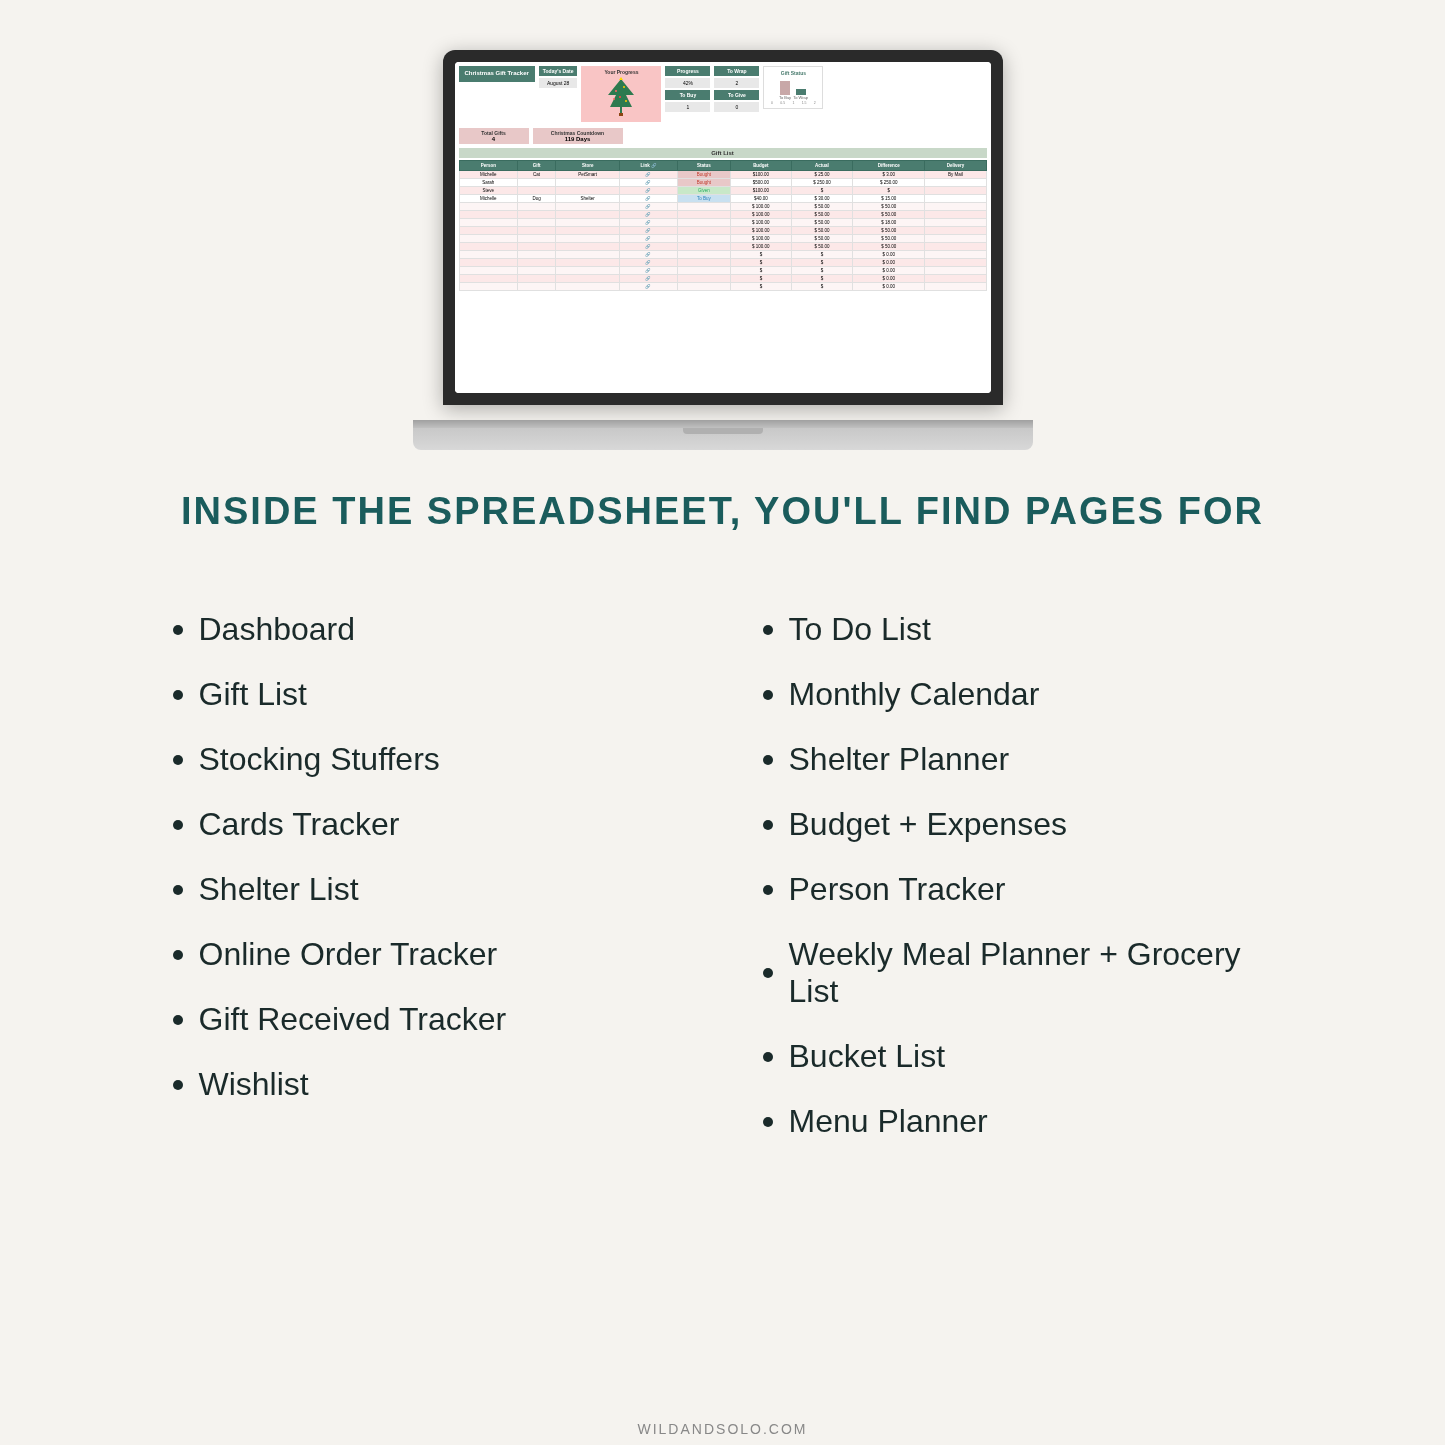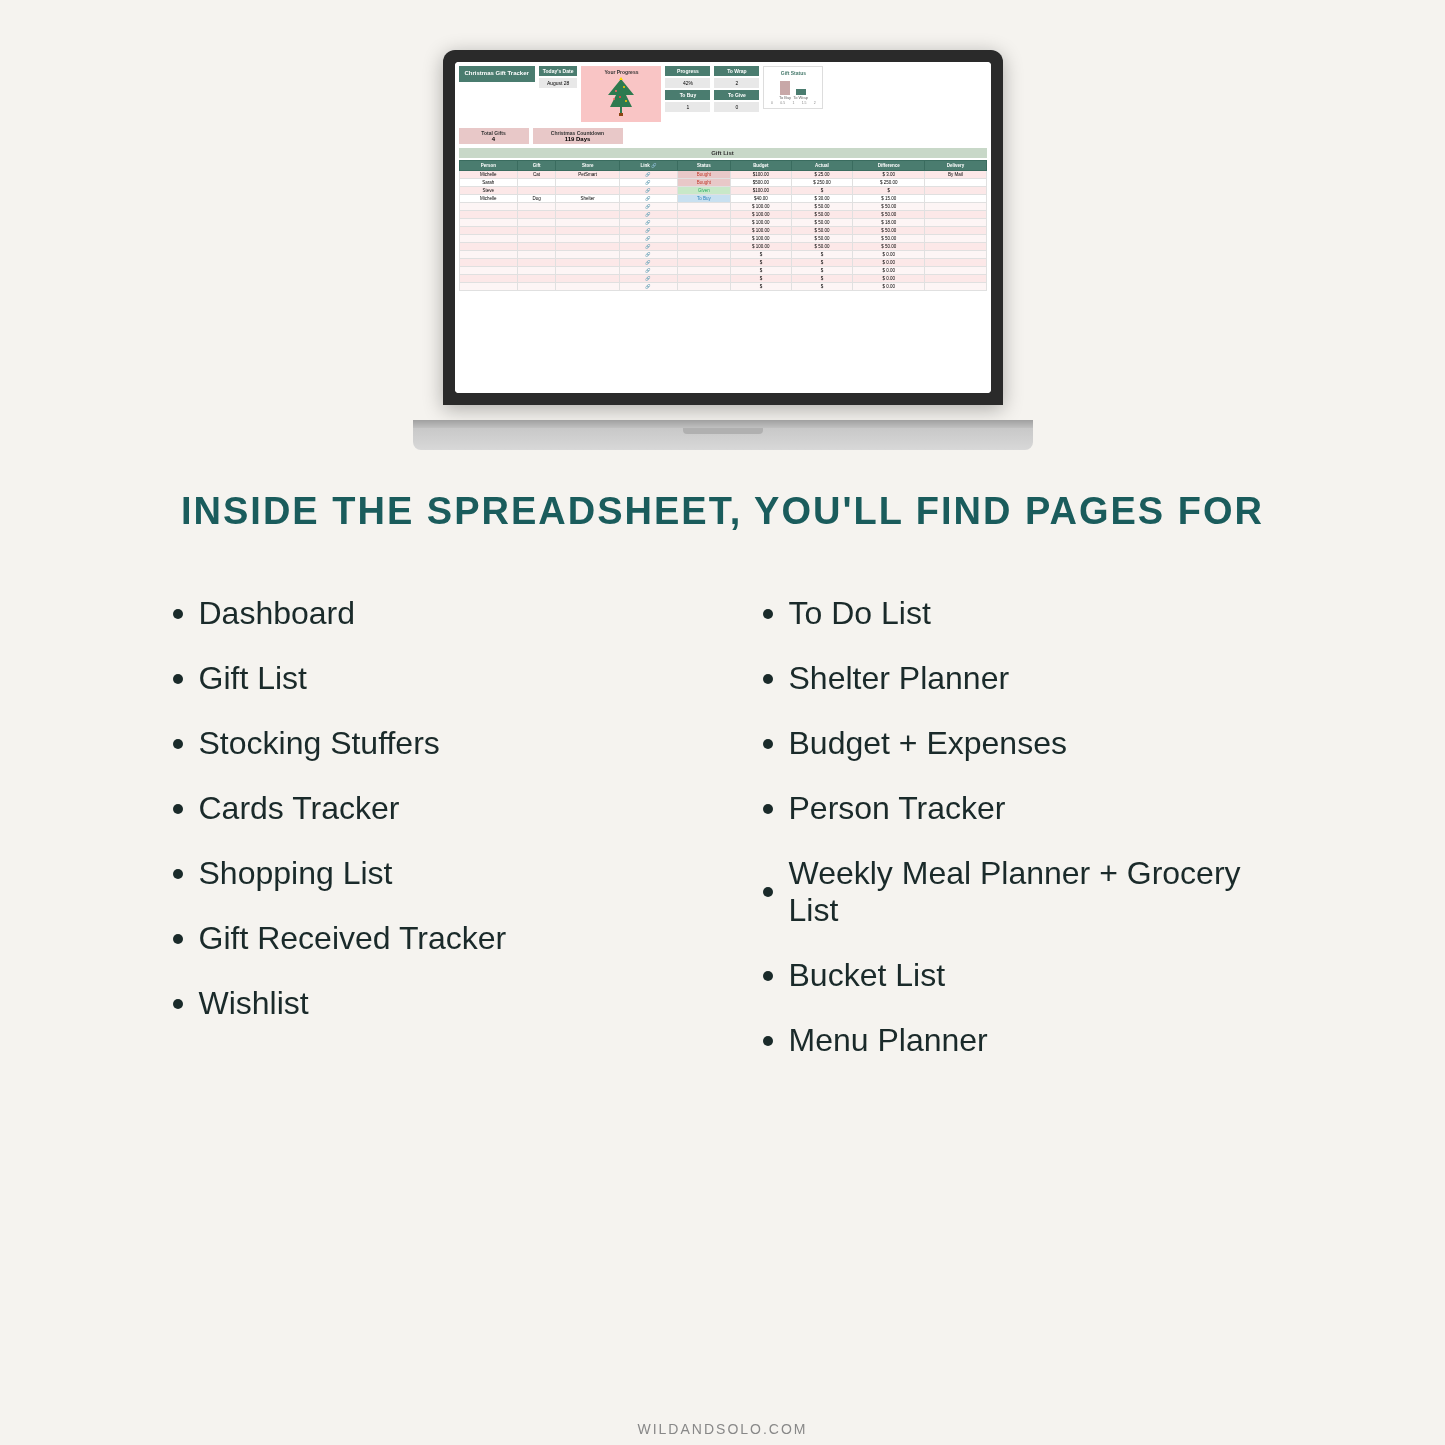--- a/index.html
+++ b/index.html
@@ -248,21 +248,21 @@
     }
 
     .main-heading {
       font-family: 'Arial Black', Arial, sans-serif;
       font-size: 38px;
       font-weight: 900;
       color: #1a5c5c;
       text-transform: uppercase;
       letter-spacing: 2px;
       text-align: center;
-      margin-bottom: 62px;
+      margin-bottom: 78px;
       margin-top: 30px;
     }
 
     .lists-container {
       display: flex;
       gap: 80px;
       width: 100%;
       max-width: 1100px;
       justify-content: center;
     }
@@ -598,36 +598,44 @@
       <div class="list-item">
         <div class="bullet"></div>
         <span class="item-text">Stocking Stuffers</span>
       </div>
       <div class="list-item">
         <div class="bullet"></div>
         <span class="item-text">Cards Tracker</span>
       </div>
       <div class="list-item">
         <div class="bullet"></div>
-        <span class="item-text">Shopping List</span>
+        <span class="item-text">Shelter List</span>
+      </div>
+      <div class="list-item">
+        <div class="bullet"></div>
+        <span class="item-text">Online Order Tracker</span>
       </div>
       <div class="list-item">
         <div class="bullet"></div>
         <span class="item-text">Gift Received Tracker</span>
       </div>
       <div class="list-item">
         <div class="bullet"></div>
         <span class="item-text">Wishlist</span>
       </div>
     </div>
 
     <div class="list-column">
       <div class="list-item">
         <div class="bullet"></div>
         <span class="item-text">To Do List</span>
+      </div>
+      <div class="list-item">
+        <div class="bullet"></div>
+        <span class="item-text">Monthly Calendar</span>
       </div>
       <div class="list-item">
         <div class="bullet"></div>
         <span class="item-text">Shelter Planner</span>
       </div>
       <div class="list-item">
         <div class="bullet"></div>
         <span class="item-text">Budget + Expenses</span>
       </div>
       <div class="list-item">

